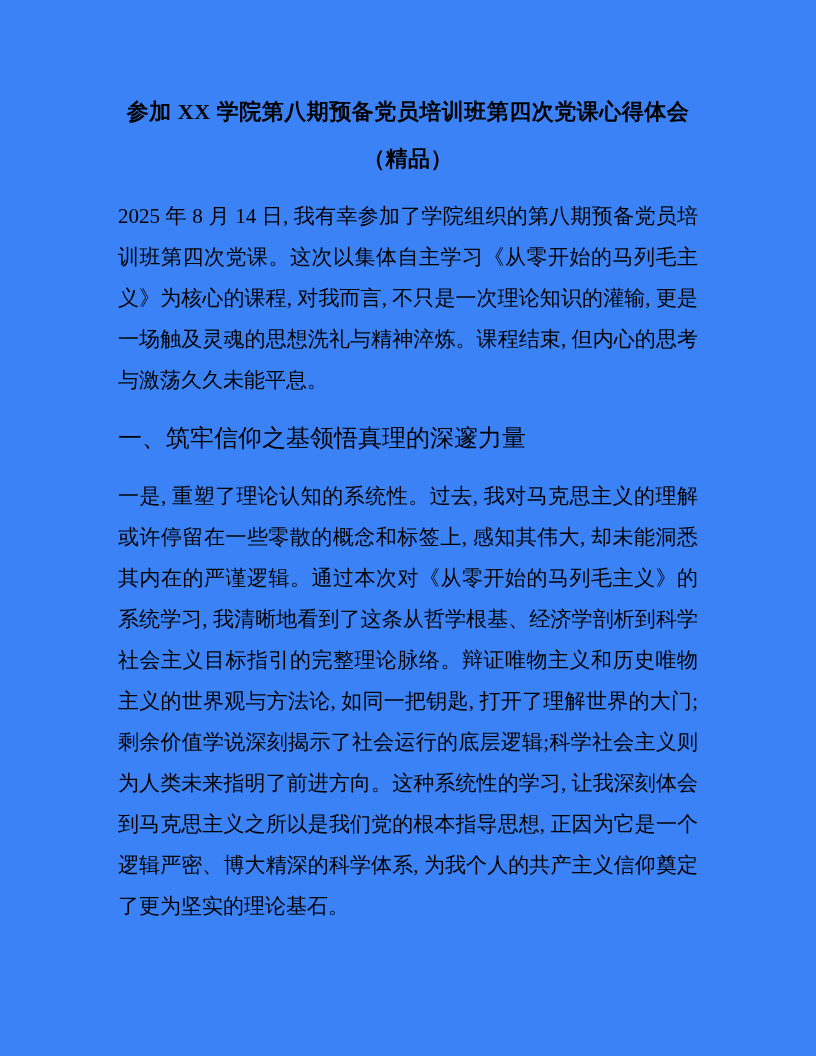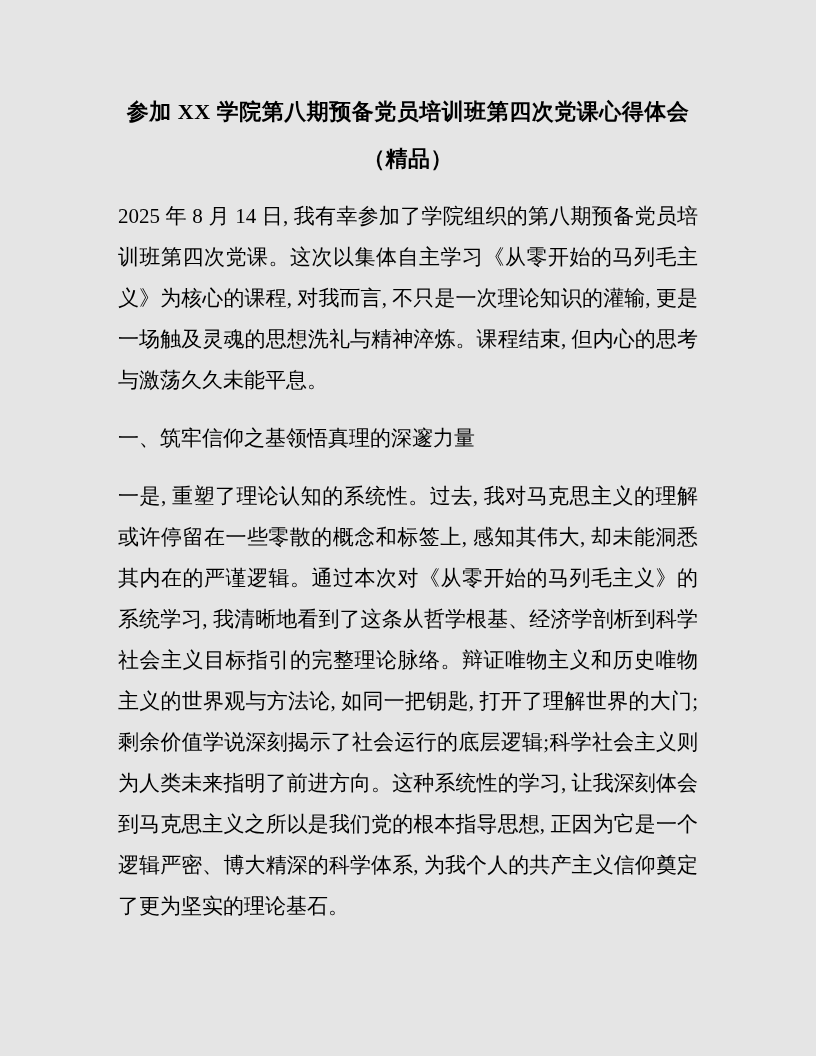--- a/index.html
+++ b/index.html
@@ -5,21 +5,21 @@
   html, body {
     margin: 0;
     padding: 0;
     background: #ffffff;
   }
   .page {
     position: relative;
     width: 816px;
     height: 1056px;
     margin: 0 auto;
-    background: #e5e5e5;
+    background: #3b82f6;
     box-sizing: border-box;
     padding: 88px 118px 0 118px;
     font-family: "Liberation Serif", "DejaVu Serif", serif;
     color: #000000;
     overflow: hidden;
   }
   .doc-title {
     font-size: 22px;
     font-weight: bold;
     text-align: center;
@@ -28,21 +28,21 @@
     letter-spacing: 0.5px;
   }
   .doc-para {
     font-size: 21px;
     font-weight: normal;
     line-height: 41px;
     text-align: justify;
     margin: 0 0 17px 0;
   }
   .doc-heading {
-    font-size: 21px;
+    font-size: 24px;
     font-weight: normal;
     line-height: 41px;
     text-align: left;
     margin: 0 0 17px 0;
   }
 </style>
 </head>
 <body>
 
 <div class="page">

